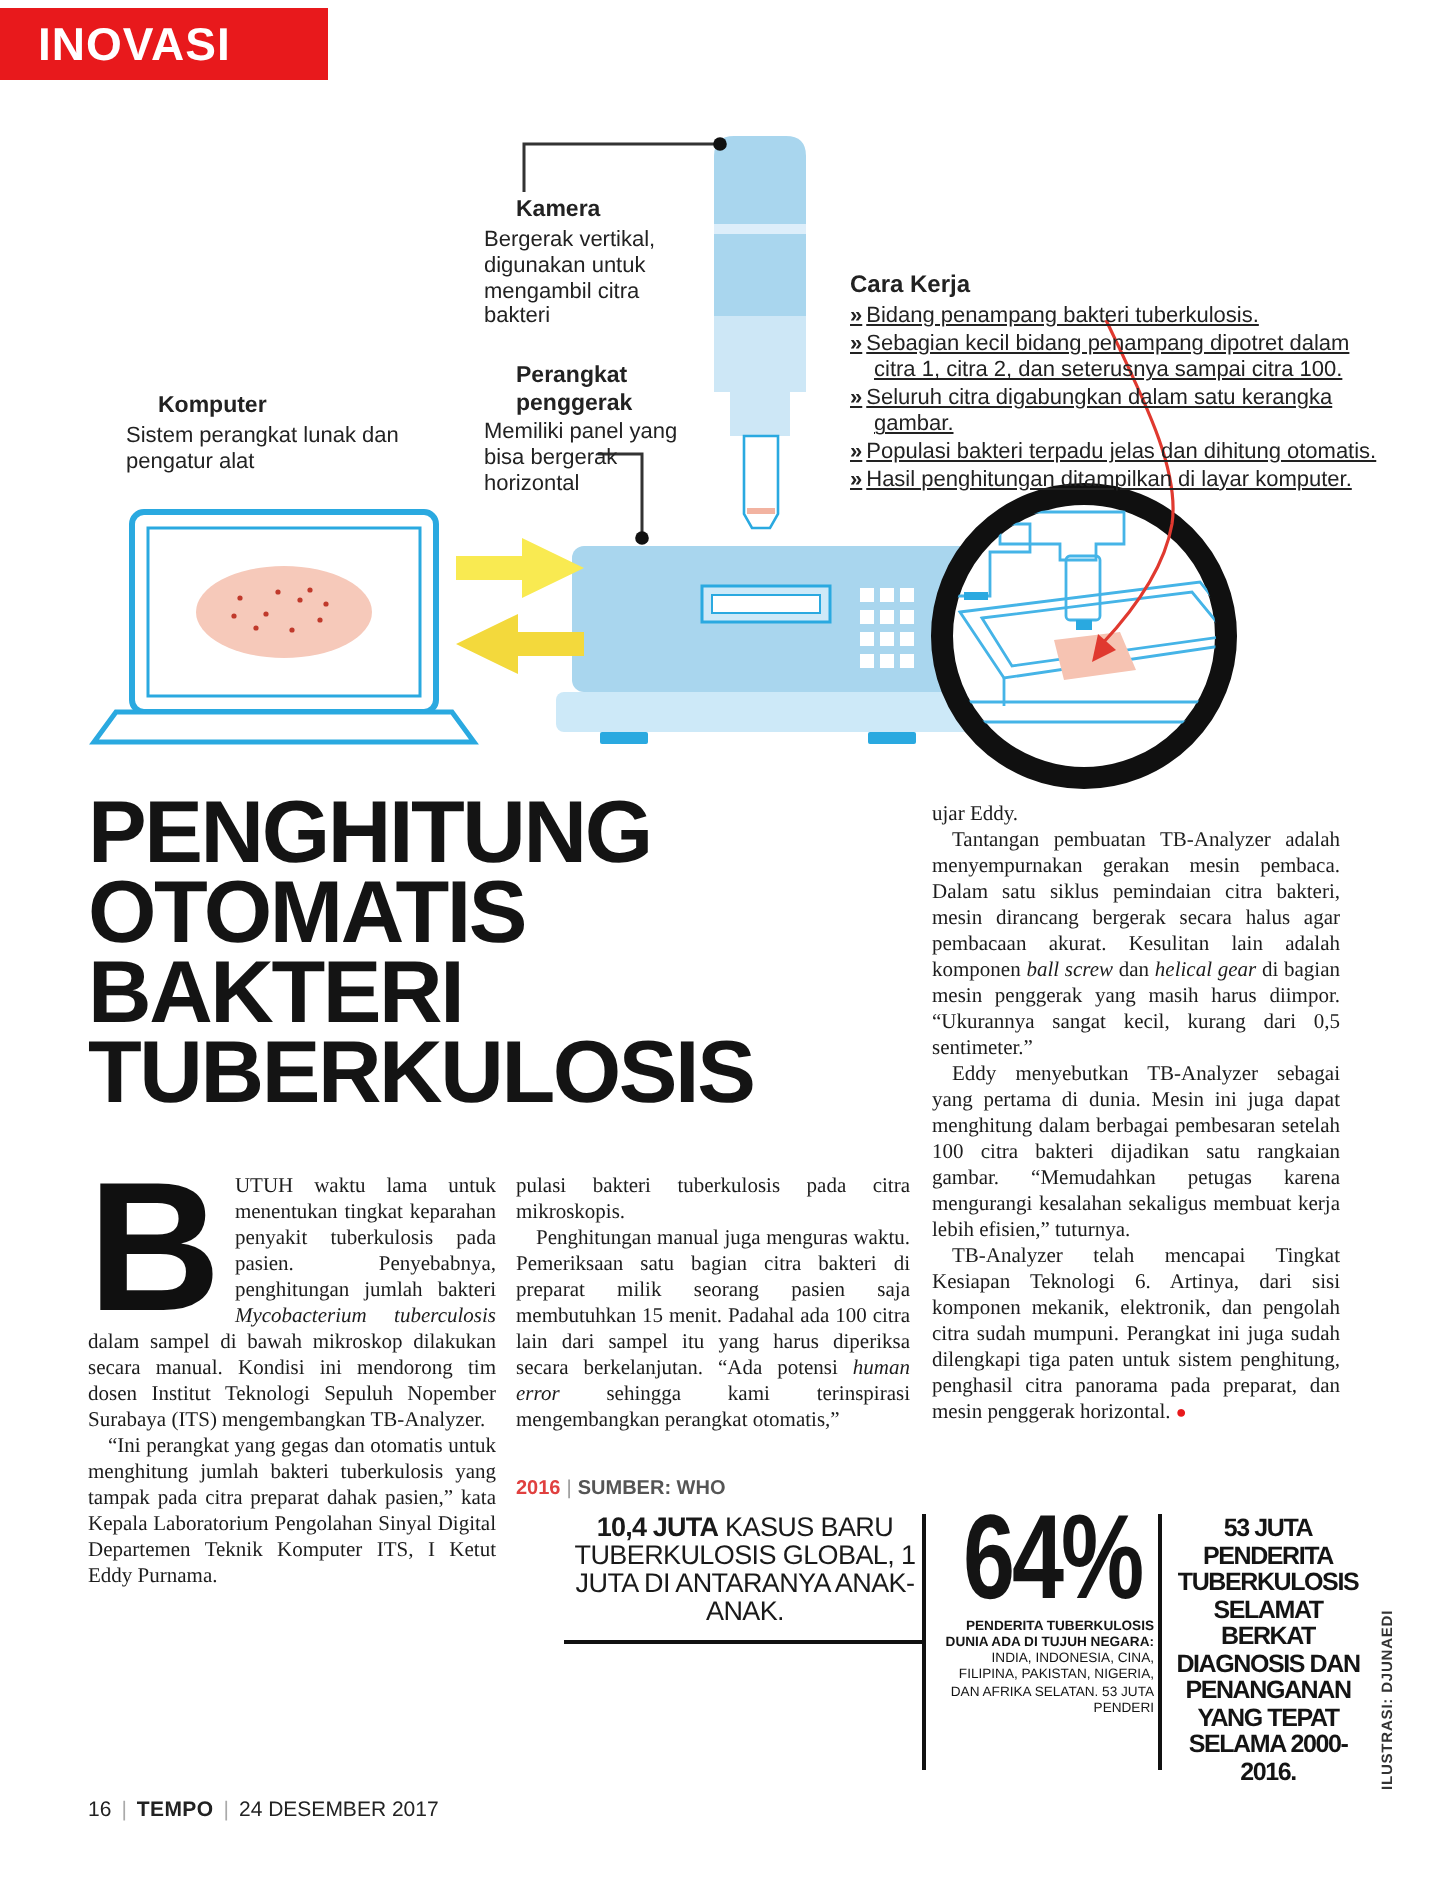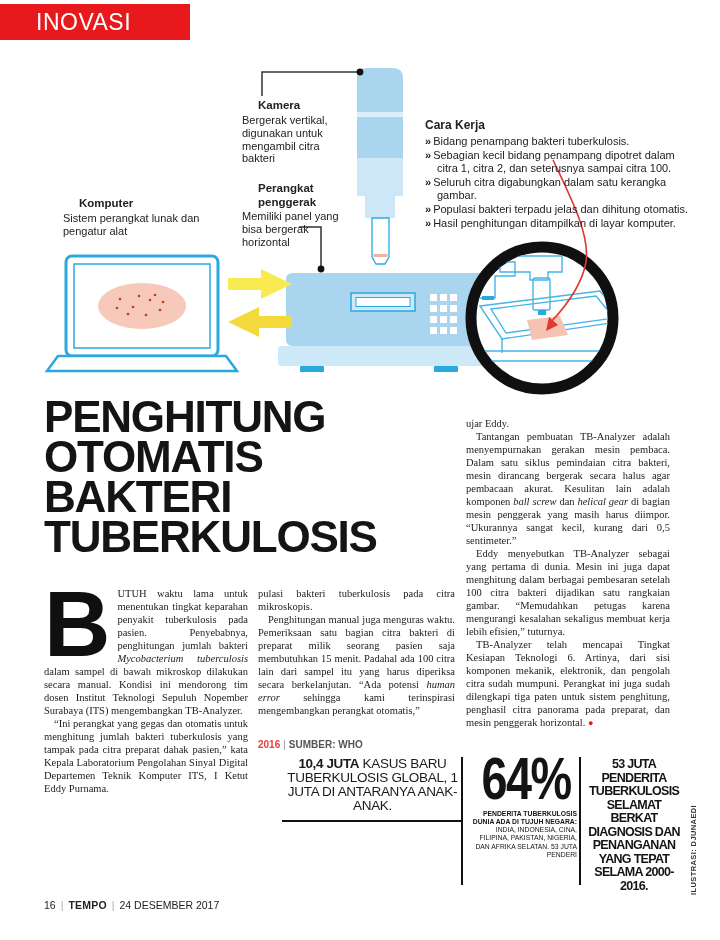--- a/index.html
+++ b/index.html
@@ -1,51 +1,51 @@
 <!DOCTYPE html>
 <html><head>
 <meta charset="utf-8">
 <style>
   html,body{margin:0;padding:0;background:#ffffff;}
   .page{position:relative;width:720px;height:940px;background:#ffffff;overflow:hidden;
         font-family:"Liberation Sans",sans-serif;color:#1b1b1b;}
 
   
-  .tag{position:absolute;left:0;top:4px;width:190px;height:36px;box-sizing:border-box;
-       background:#e8191c;color:#fff;font-weight:normal;font-size:23px;letter-spacing:.5px;
-       line-height:36px;padding-left:36px;}
+  .tag{position:absolute;left:0;top:4px;width:164px;height:36px;box-sizing:border-box;
+       background:#e8191c;color:#fff;font-weight:bold;font-size:23px;letter-spacing:.5px;
+       line-height:36px;padding-left:19px;}
 
   
   .diagram-svg{position:absolute;left:0;top:0;}
 
   
   .dlabel{position:absolute;font-size:11px;line-height:1.18;color:#222;}
   .dlabel .t{font-weight:bold;font-size:11.5px;margin-bottom:1px;margin-left:16px;}
   .lbl-kamera{left:242px;top:99px;width:112px;}
   .lbl-perangkat{left:242px;top:182px;width:128px;}
   .lbl-perangkat .d{width:100px;}
   .lbl-komputer{left:63px;top:197px;width:172px;}
 
-  .cara{position:absolute;left:425px;top:118px;width:272px;font-size:11px;line-height:1.24;color:#222;}
+  .cara{position:absolute;left:425px;top:135px;width:272px;font-size:11px;line-height:1.24;color:#222;}
   .cara .t{font-weight:bold;font-size:12px;margin-bottom:2px;}
-  .cara .item{padding-left:12px;text-indent:-12px;}
+  .cara .item{padding-left:12px;text-indent:-12px;text-decoration:underline;}
   .cara .b{font-weight:bold;margin-right:2px;}
 
   
   .headline{position:absolute;left:44px;top:397px;font-weight:bold;font-size:44px;
             line-height:.91;letter-spacing:-1.2px;color:#141414;}
 
   
   .col{position:absolute;font-family:"Liberation Serif",serif;font-size:10.5px;line-height:13px;
        text-align:justify;color:#1c1c1c;}
   .col p{margin:0;text-indent:10px;}
   .col p.nofirst{text-indent:0;}
   .col1{left:44px;top:587px;width:204px;height:306px;overflow:hidden;}
   .col2{left:258px;top:587px;width:197px;height:152px;overflow:hidden;}
-  .col3{left:466px;top:401px;width:204px;height:350px;overflow:hidden;margin-top:16px;}
+  .col3{left:466px;top:401px;width:204px;height:350px;overflow:hidden;}
   .dropcap{float:left;font-family:"Liberation Sans",sans-serif;font-weight:bold;
            font-size:92px;line-height:64px;margin:5px 7px 0 0;color:#101010;}
   .end-dot{color:#e8191c;font-size:9px;}
 
   
   .source{position:absolute;left:258px;top:739px;font-size:10px;font-weight:bold;color:#555;}
   .source .yr{color:#e0403f;}
   .source .sp{color:#999;font-weight:normal;margin:0 3px;}
 
   

